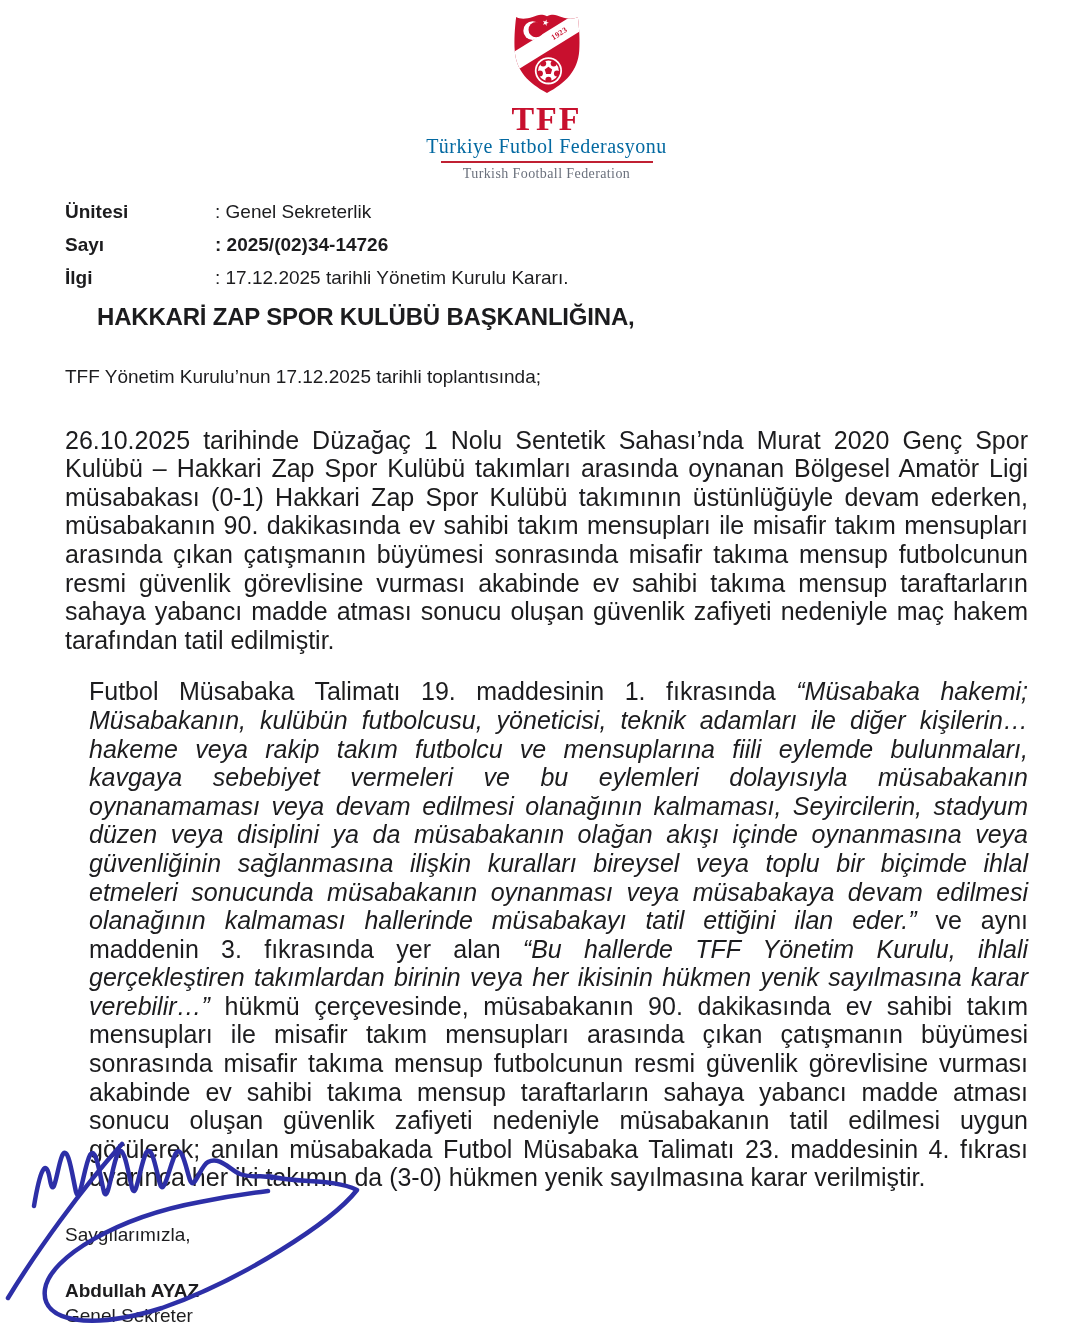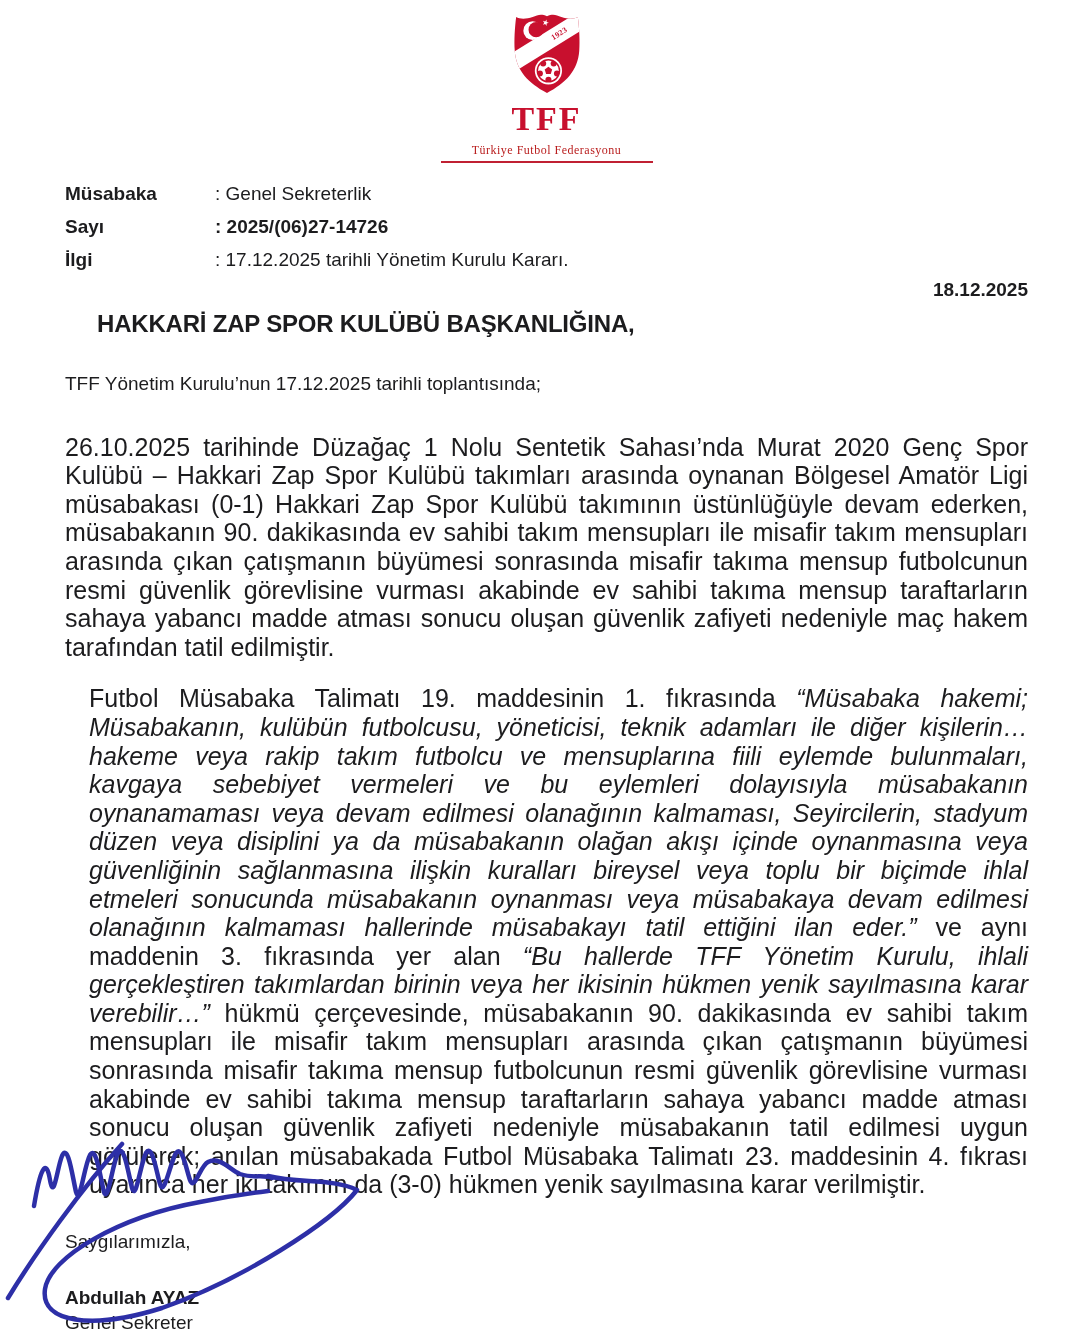--- a/index.html
+++ b/index.html
@@ -30,24 +30,24 @@
   .tff-acronym {
     font-family: "Liberation Serif", serif;
     font-weight: bold;
     font-size: 34px;
     letter-spacing: 2px;
     color: #C8102E;
     margin-top: 4px;
   }
   .tff-title-tr {
     font-family: "Liberation Serif", serif;
-    font-size: 12px;
+    font-size: 20px;
     letter-spacing: 0.5px;
-    color: #b91c1c;
-    margin-top: 8px;
+    color: #0369a1;
+    margin-top: 0;
   }
   .red-rule {
     width: 212px;
     height: 2px;
     background: #C02032;
     margin: 5px auto 4px auto;
   }
   .tff-title-en {
     font-family: "Liberation Serif", serif;
     font-size: 14px;
@@ -163,38 +163,38 @@
             <circle cx="40.1" cy="85.9" r="4.2"></circle>
             <circle cx="44.65" cy="71.9" r="4.2"></circle>
           </g>
         </g>
       </g>
     </svg>
 
     <div class="tff-acronym">TFF</div>
     <div class="tff-title-tr">Türkiye Futbol Federasyonu</div>
     <div class="red-rule"></div>
+    <div class="tff-title-en">Turkish Football Federation</div>
   </header>
 
   <section class="meta">
     <div class="meta-row">
-      <span class="meta-label">Müsabaka</span>
+      <span class="meta-label">Ünitesi</span>
       <span class="meta-value">: Genel Sekreterlik</span>
     </div>
     <div class="meta-row">
       <span class="meta-label">Sayı</span>
-      <span class="meta-value bold">: 2025/(06)27-14726</span>
+      <span class="meta-value bold">: 2025/(02)34-14726</span>
     </div>
     <div class="meta-row">
       <span class="meta-label">İlgi</span>
       <span class="meta-value">: 17.12.2025 tarihli Yönetim Kurulu Kararı.</span>
     </div>
   </section>
 
-  <div class="date-line">18.12.2025</div>
 
   <div class="recipient">HAKKARİ ZAP SPOR KULÜBÜ BAŞKANLIĞINA,</div>
 
   <p class="salutation">TFF Yönetim Kurulu’nun 17.12.2025 tarihli toplantısında;</p>
 
   <p class="body-p">26.10.2025 tarihinde Düzağaç 1 Nolu Sentetik Sahası’nda Murat 2020 Genç Spor Kulübü – Hakkari Zap Spor Kulübü takımları arasında oynanan Bölgesel Amatör Ligi müsabakası (0-1) Hakkari Zap Spor Kulübü takımının üstünlüğüyle devam ederken, müsabakanın 90. dakikasında ev sahibi takım mensupları ile misafir takım mensupları arasında çıkan çatışmanın büyümesi sonrasında misafir takıma mensup futbolcunun resmi güvenlik görevlisine vurması akabinde ev sahibi takıma mensup taraftarların sahaya yabancı madde atması sonucu oluşan güvenlik zafiyeti nedeniyle maç hakem tarafından tatil edilmiştir.</p>
 
   <p class="body-p tight"><span>Futbol Müsabaka Talimatı 19. maddesinin 1. fıkrasında </span><em>“Müsabaka hakemi; Müsabakanın, kulübün futbolcusu, yöneticisi, teknik adamları ile diğer kişilerin… hakeme veya rakip takım futbolcu ve mensuplarına fiili eylemde bulunmaları, kavgaya sebebiyet vermeleri ve bu eylemleri dolayısıyla müsabakanın oynanamaması veya devam edilmesi olanağının kalmaması, Seyircilerin, stadyum düzen veya disiplini ya da müsabakanın olağan akışı içinde oynanmasına veya güvenliğinin sağlanmasına ilişkin kuralları bireysel veya toplu bir biçimde ihlal etmeleri sonucunda müsabakanın oynanması veya müsabakaya devam edilmesi olanağının kalmaması hallerinde müsabakayı tatil ettiğini ilan eder.”</em><span> ve aynı maddenin 3. fıkrasında yer alan </span><em>“Bu hallerde TFF Yönetim Kurulu, ihlali gerçekleştiren takımlardan birinin veya her ikisinin hükmen yenik sayılmasına karar verebilir…”</em><span> hükmü çerçevesinde, müsabakanın 90. dakikasında ev sahibi takım mensupları ile misafir takım mensupları arasında çıkan çatışmanın büyümesi sonrasında misafir takıma mensup futbolcunun resmi güvenlik görevlisine vurması akabinde ev sahibi takıma mensup taraftarların sahaya yabancı madde atması sonucu oluşan güvenlik zafiyeti nedeniyle müsabakanın tatil edilmesi uygun görülerek; anılan müsabakada Futbol Müsabaka Talimatı 23. maddesinin 4. fıkrası uyarınca her iki takımın da (3-0) hükmen yenik sayılmasına karar verilmiştir.</span></p>
 
 

